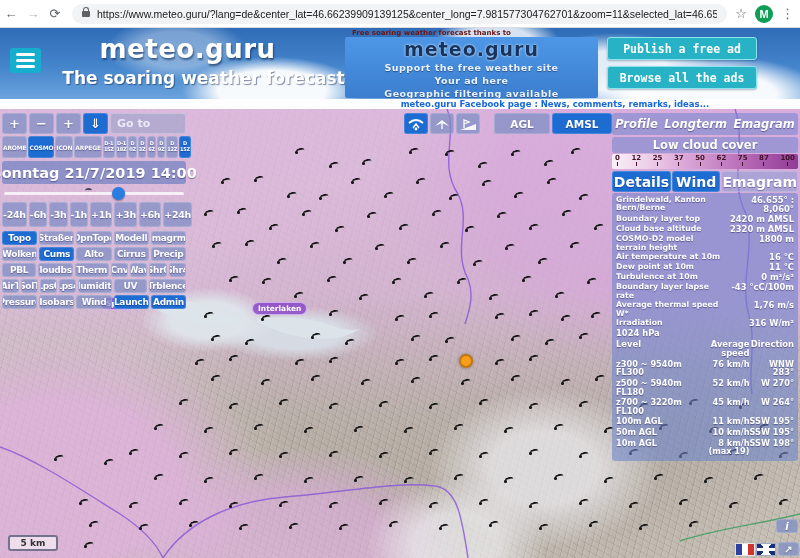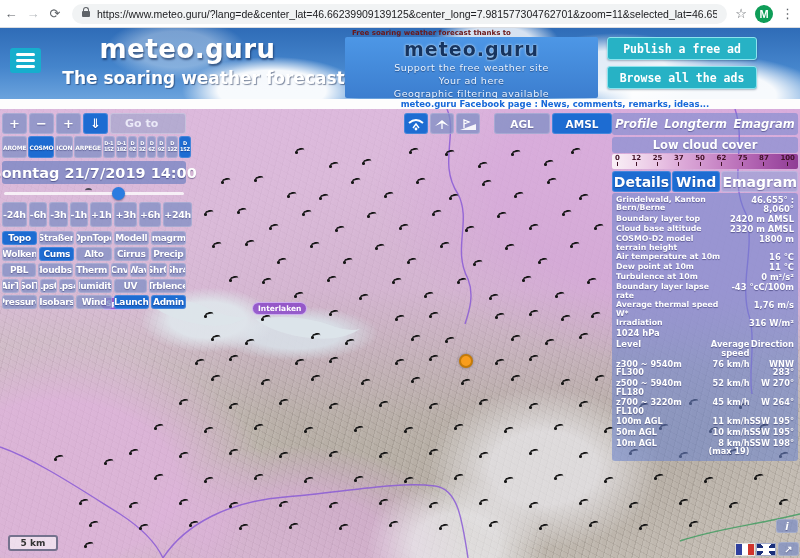--- a/index.html
+++ b/index.html
@@ -27,21 +27,21 @@
       radial-gradient(130px 50px at 77% 60%, rgba(255,255,255,.85) 0 40%, rgba(255,255,255,0) 75%),
       radial-gradient(100px 45px at 22% 30%, rgba(255,255,255,.35) 0 40%, rgba(255,255,255,0) 70%),
       linear-gradient(180deg,#2f6cb7 0%,#4585cc 55%,#6ba3dd 100%); overflow:hidden; }
   .burger { position:absolute; left:10px; top:20px; width:31px; height:25px; background:#16aecd; border-radius:3px; display:flex; flex-direction:column; justify-content:center; gap:3px; padding:0 6px; cursor:pointer; }
   .burger i { display:block; height:3px; background:#fff; border-radius:2px; }
   .site-title { position:absolute; left:0; top:6px; width:375px; text-align:center; color:#fff; font-size:26px; font-weight:bold; text-shadow:1px 2px 2px rgba(10,30,70,.55); letter-spacing:.5px; }
   .site-sub { position:absolute; left:16px; top:40px; width:375px; text-align:center; color:#fff; font-size:17px; font-weight:bold; text-shadow:1px 1px 1px rgba(10,30,70,.5); }
   .ad-topline { position:absolute; left:352px; top:1px; font-size:7px; font-weight:bold; color:#6b1717; }
   .ad-box { position:absolute; left:345px; top:9px; width:253px; height:61px; background:linear-gradient(180deg,#4d97e6,#3c7ecf); border-radius:2px; text-align:center; overflow:hidden; }
   .ad-logo { font-size:19px; font-weight:bold; color:#16345f; text-shadow:0 0 3px #b9d9f5,0 0 1px #eaf4ff; margin-top:1px; letter-spacing:1px; }
-  .ad-line { font-size:9.5px; font-weight:normal; color:#eaf3ff; text-shadow:0 1px 1px rgba(10,30,70,.5); margin-top:2px; letter-spacing:.5px; }
+  .ad-line { font-size:9.5px; font-weight:bold; color:#eaf3ff; text-shadow:0 1px 1px rgba(10,30,70,.5); margin-top:2px; letter-spacing:.5px; }
   .cyan-btn { position:absolute; left:607px; width:150px; height:23px; background:#27b2c5; border:1px solid #8ce4ee; border-radius:3px; color:#fff; font-family:"DejaVu Sans Mono",monospace; font-weight:bold; font-size:11.5px; display:flex; align-items:center; justify-content:center; cursor:pointer; box-shadow:0 1px 2px rgba(0,30,60,.3); }
   .fb-strip { position:absolute; left:0; top:99px; width:800px; height:10px; background:#fdfdfd; font-size:8.5px; font-weight:bold; color:#1668d9; text-align:center; line-height:10px; padding-left:310px; white-space:nowrap; }
 
   
   .map { position:absolute; left:0; top:109px; width:800px; height:449px; overflow:hidden; background-color:#c6bfb6;
     background-image:
       radial-gradient(95px 45px at 26% 47%, rgba(223,229,235,.95) 0 40%, rgba(223,229,235,0) 72%),
       radial-gradient(115px 38px at 37% 50%, rgba(216,223,231,.9) 0 40%, rgba(216,223,231,0) 72%),
       radial-gradient(190px 130px at 68% 80%, rgba(238,237,242,.7) 0 28%, rgba(238,237,242,0) 62%),
       radial-gradient(150px 110px at 57% 97%, rgba(241,241,245,.65) 0 28%, rgba(241,241,245,0) 60%),
@@ -60,21 +60,21 @@
   .town-pill { position:absolute; background:rgba(132,62,198,.78); color:#fff; font-size:7.5px; font-weight:bold; padding:1px 5px; border-radius:8px; border:1px solid rgba(230,210,255,.7); white-space:nowrap; }
 
   
   .mbtn { background:rgba(125,142,196,.74); color:#fff; font-weight:bold; border-radius:3px; text-align:center; text-shadow:0 1px 1px rgba(0,0,60,.35); display:flex; align-items:center; justify-content:center; cursor:pointer; border:1px solid rgba(255,255,255,.18); }
   .mbtn.on { background:#1d6cd2; }
 
   
   .left-panel { position:absolute; left:2px; top:4px; width:184px; }
   .lrow { display:flex; gap:2px; margin-bottom:2px; }
   .sq { width:25px; height:21px; font-size:13px; flex:none; }
-  .goto { flex:1; min-width:0; height:21px; background:rgba(150,160,200,.55); border:1px solid rgba(255,255,255,.25); border-radius:3px; color:#fff; font-weight:bold; font-size:11px; padding:0 14px; font-family:"DejaVu Sans",sans-serif; }
+  .goto { flex:1; min-width:0; height:21px; background:rgba(150,160,200,.55); border:1px solid rgba(255,255,255,.25); border-radius:3px; color:#fff; font-weight:bold; font-size:11px; padding:0 6px; font-family:"DejaVu Sans",sans-serif; }
   .goto::placeholder { color:rgba(245,245,255,.85); }
   .models-runs { gap:1px; margin-bottom:3px; }
   .model-btn { flex:1.75; height:22px; font-size:6px; letter-spacing:-.2px; }
   .run-btn { flex:1; height:22px; font-size:5px; flex-direction:column; line-height:1.15; letter-spacing:-.3px; }
   .date-banner { height:23px; background:rgba(103,125,192,.66); border-radius:3px; color:#fff; font-size:14.5px; font-weight:bold; display:flex; align-items:center; justify-content:center; text-shadow:0 1px 1px rgba(0,0,60,.4); margin-bottom:3px; white-space:nowrap; }
   .slider-row { position:relative; height:13px; margin-bottom:2px; cursor:pointer; }
   .slider-track { position:absolute; left:2px; right:2px; top:5px; height:3px; background:rgba(255,255,255,.78); border-radius:2px; }
   .slider-now { position:absolute; left:45%; top:1px; width:7px; height:5px; border-top:2px solid #4a4a55; border-radius:50% 50% 0 0; }
   .slider-thumb { position:absolute; left:60%; top:0; width:13px; height:13px; background:#2b7ce0; border-radius:50%; box-shadow:0 1px 2px rgba(0,0,40,.4); }
   .time-row { gap:2px; margin-bottom:4px; }

